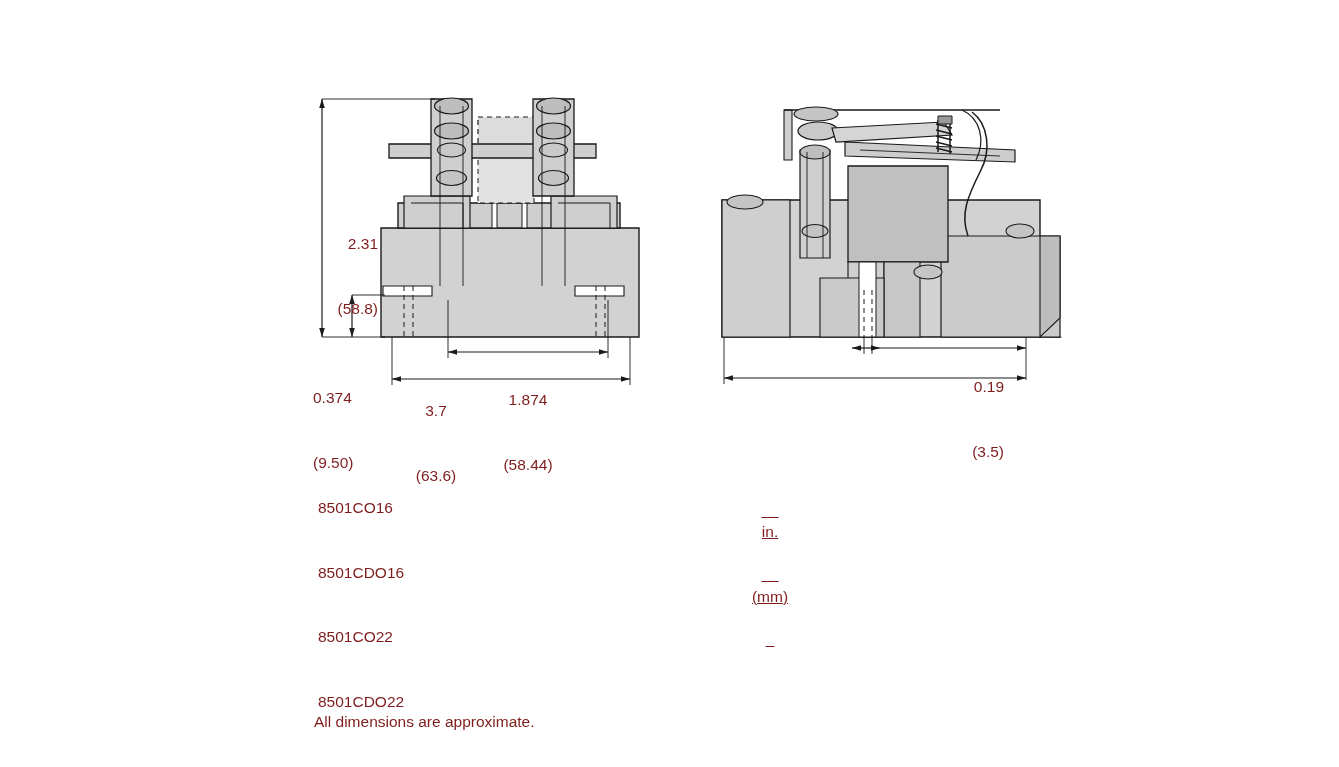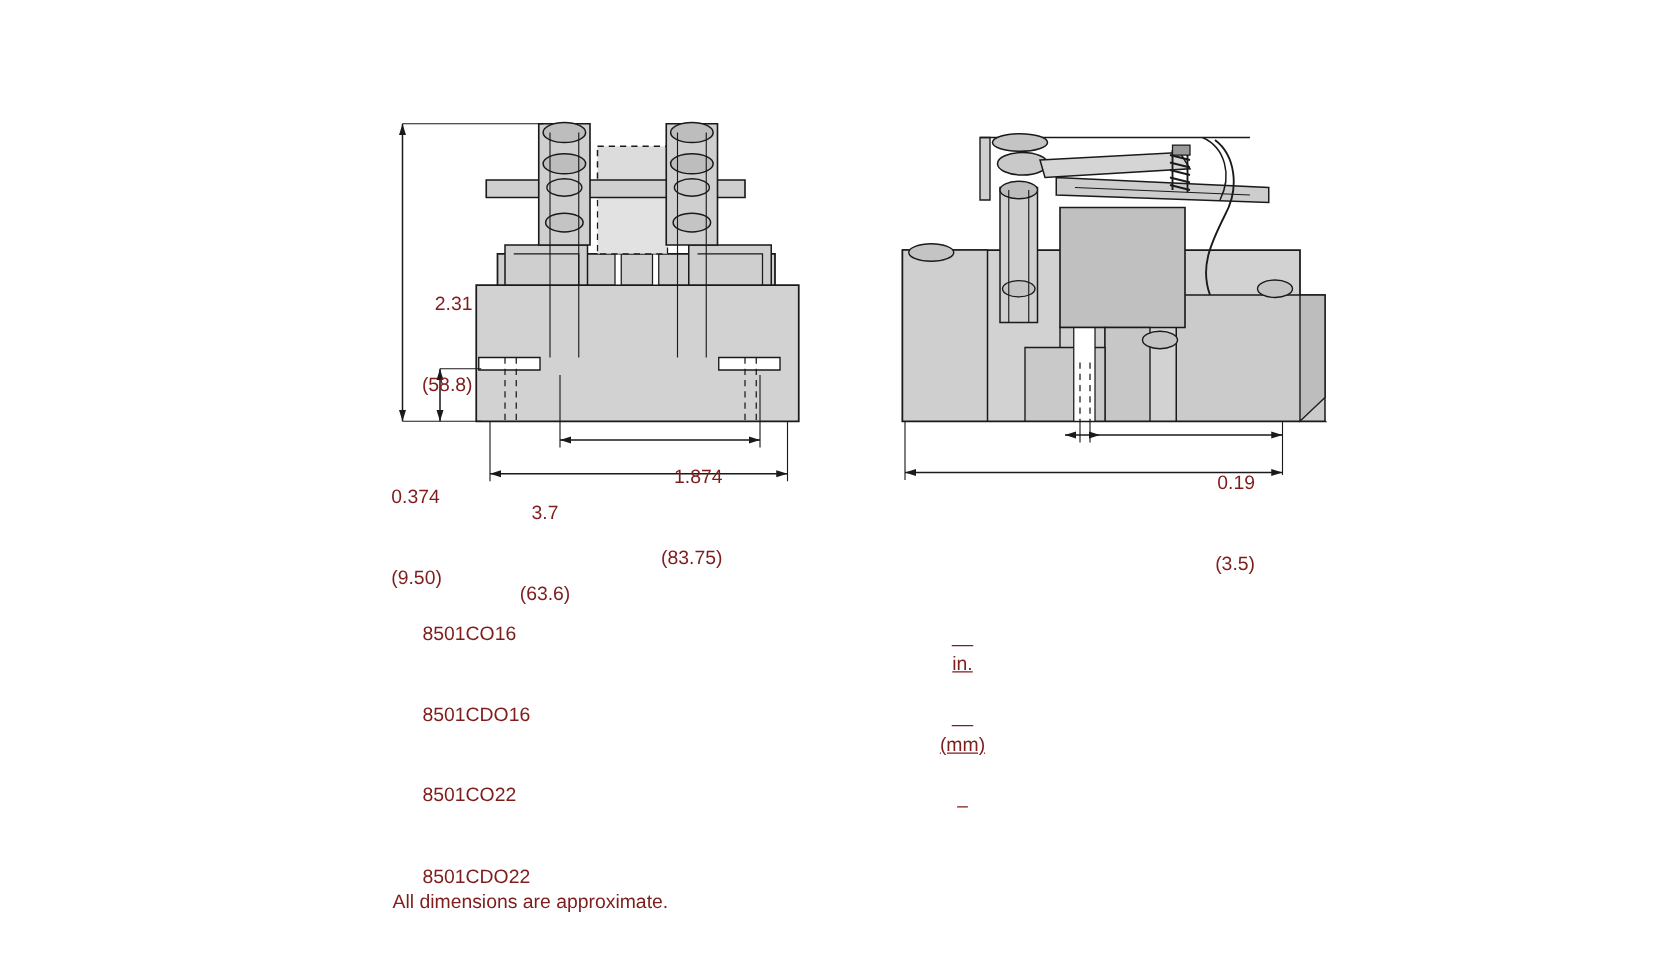--- a/index.html
+++ b/index.html
@@ -34,21 +34,20 @@
     color: #7f1d1d;
     white-space: pre;
   }
   .dim {
     font-size: 15.5px;
     line-height: 21.5px;
   }
   .catalog {
     font-size: 15.5px;
     line-height: 21.5px;
-    margin-left: 20px;
   }
   .notes {
     font-size: 15.5px;
     line-height: 21.5px;
   }
   .units {
     font-size: 15.5px;
     line-height: 21.5px;
     text-align: center;
     text-decoration: underline;
@@ -182,23 +181,23 @@
   <div class="txt dim" style="left:316px; top:190px; text-align:right; width:62px;">
     <div>2.31</div>
     <div>(58.8)</div>
   </div>
 
   <div class="txt dim" style="left:313px; top:344px; text-align:left; width:80px;">
     <div>0.374</div>
     <div>(9.50)</div>
   </div>
 
-  <div class="txt dim" style="left:478px; top:328px; text-align:right; width:100px;">
+  <div class="txt dim" style="left:478px; top:346px; text-align:center; width:100px;">
     <div>1.874</div>
-    <div>(83.75)</div>
+    <div>(58.44)</div>
   </div>
 
   <div class="txt dim" style="left:386px; top:357px; text-align:center; width:100px;">
     <div>3.7</div>
     <div>(63.6)</div>
   </div>
 
   <div class="txt dim" style="left:900px; top:333px; text-align:right; width:104px;">
     <div>0.19</div>
     <div>(3.5)</div>

